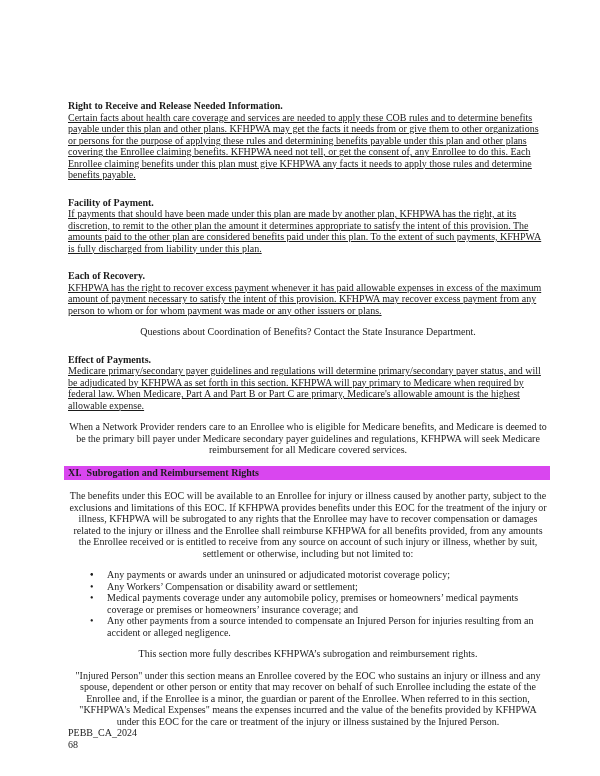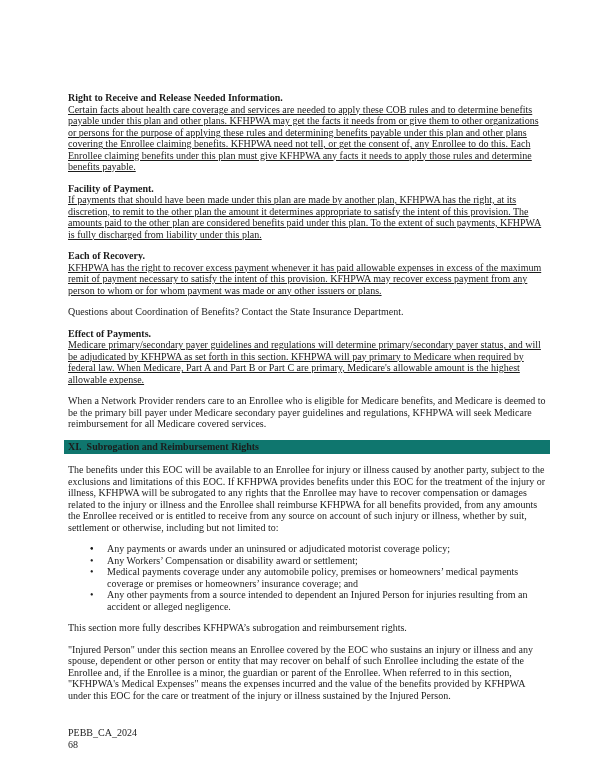--- a/index.html
+++ b/index.html
@@ -9,31 +9,31 @@
       background: #ffffff;
       position: relative;
       box-sizing: border-box;
       padding: 84px 52px 0 68px;
       font-family: "Liberation Serif", "DejaVu Serif", serif;
       font-size: 10px;
       line-height: 11.5px;
       color: #1b1b1b;
       overflow: hidden;
     }
-    .sec { margin: 8px 0 10px 0; }
+    .sec { margin: 16px 0 10px 0; }
     .sec-heading {
       font-weight: bold;
       font-size: 10px;
       margin: 0;
       line-height: 11.5px;
     }
     .para { margin: 0; text-decoration: underline; }
-    .standalone { margin: 0 0 10px 0; }
+    .standalone { margin: 0 0 10px 0; text-align: center; }
     .section-bar {
-      background: #0f766e;
+      background: #d946ef;
       font-weight: bold;
       margin: 0 -2px 10px -4px;
       padding: 1px 0 2px 4px;
       white-space: pre-wrap;
       line-height: 11.5px;
     }
     ul.bullets {
       list-style: none;
       margin: 0 0 10px 0;
       padding: 0 0 0 39px;
@@ -68,21 +68,21 @@
     <p class="para">Certain facts about health care coverage and services are needed to apply these COB rules and to determine benefits payable under this plan and other plans. KFHPWA may get the facts it needs from or give them to other organizations or persons for the purpose of applying these rules and determining benefits payable under this plan and other plans covering the Enrollee claiming benefits. KFHPWA need not tell, or get the consent of, any Enrollee to do this. Each Enrollee claiming benefits under this plan must give KFHPWA any facts it needs to apply those rules and determine benefits payable.</p>
   </div>
 
   <div class="sec">
     <div class="sec-heading">Facility of Payment.</div>
     <p class="para">If payments that should have been made under this plan are made by another plan, KFHPWA has the right, at its discretion, to remit to the other plan the amount it determines appropriate to satisfy the intent of this provision. The amounts paid to the other plan are considered benefits paid under this plan. To the extent of such payments, KFHPWA is fully discharged from liability under this plan.</p>
   </div>
 
   <div class="sec">
     <div class="sec-heading">Each of Recovery.</div>
-    <p class="para">KFHPWA has the right to recover excess payment whenever it has paid allowable expenses in excess of the maximum remit of payment necessary to satisfy the intent of this provision. KFHPWA may recover excess payment from any person to whom or for whom payment was made or any other issuers or plans.</p>
+    <p class="para">KFHPWA has the right to recover excess payment whenever it has paid allowable expenses in excess of the maximum amount of payment necessary to satisfy the intent of this provision. KFHPWA may recover excess payment from any person to whom or for whom payment was made or any other issuers or plans.</p>
   </div>
 
   <p class="standalone">Questions about Coordination of Benefits? Contact the State Insurance Department.</p>
 
   <div class="sec">
     <div class="sec-heading">Effect of Payments.</div>
     <p class="para">Medicare primary/secondary payer guidelines and regulations will determine primary/secondary payer status, and will be adjudicated by KFHPWA as set forth in this section. KFHPWA will pay primary to Medicare when required by federal law. When Medicare, Part A and Part B or Part C are primary, Medicare's allowable amount is the highest allowable expense.</p>
   </div>
 
   <p class="standalone">When a Network Provider renders care to an Enrollee who is eligible for Medicare benefits, and Medicare is deemed to be the primary bill payer under Medicare secondary payer guidelines and regulations, KFHPWA will seek Medicare reimbursement for all Medicare covered services.</p>
@@ -102,21 +102,21 @@
     <li>
       <span class="dot">•</span>
       <span>Any Workers’ Compensation or disability award or settlement;</span>
     </li>
     <li>
       <span class="dot">•</span>
       <span>Medical payments coverage under any automobile policy, premises or homeowners’ medical payments coverage or premises or homeowners’ insurance coverage; and</span>
     </li>
     <li>
       <span class="dot">•</span>
-      <span>Any other payments from a source intended to dependent an Injured Person for injuries resulting from an accident or alleged negligence.</span>
+      <span>Any other payments from a source intended to compensate an Injured Person for injuries resulting from an accident or alleged negligence.</span>
     </li>
   </ul>
 
   <p class="standalone">This section more fully describes KFHPWA’s subrogation and reimbursement rights.</p>
 
   <p class="standalone">"Injured Person" under this section means an Enrollee covered by the EOC who sustains an injury or illness and any spouse, dependent or other person or entity that may recover on behalf of such Enrollee including the estate of the Enrollee and, if the Enrollee is a minor, the guardian or parent of the Enrollee. When referred to in this section, "KFHPWA's Medical Expenses" means the expenses incurred and the value of the benefits provided by KFHPWA under this EOC for the care or treatment of the injury or illness sustained by the Injured Person.</p>
 
   <div class="footer">
     <span>PEBB_CA_2024</span>
     <span>68</span>

